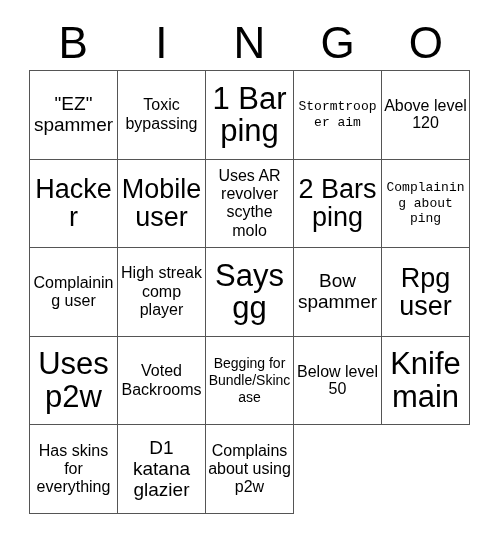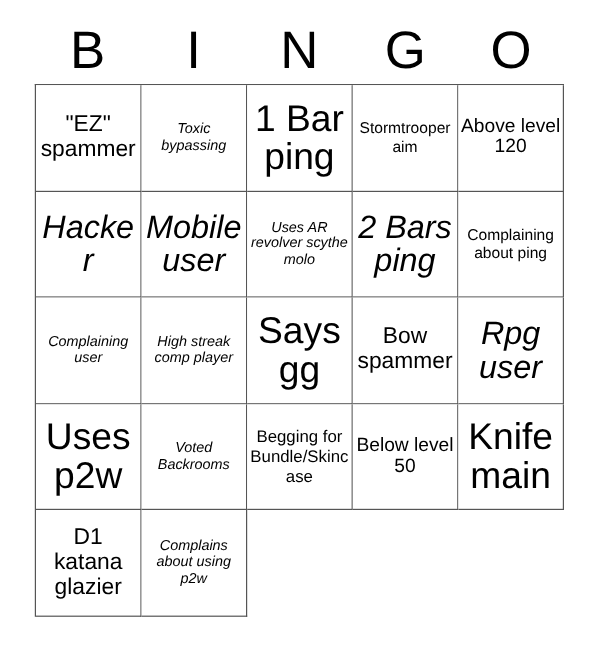--- a/index.html
+++ b/index.html
@@ -75,25 +75,25 @@
     display: block;
     width: 100%;
     line-height: 1.08;
     word-wrap: break-word;
     overflow-wrap: break-word;
     hyphens: none;
   }
 
   
   .fs-xxl .cell-text { font-size: 31px; line-height: 1.04; text-align: center; }
-  .fs-xl  .cell-text { font-size: 27px; line-height: 1.05; font-style: italic; }
+  .fs-xl  .cell-text { font-size: 27px; line-height: 1.05; }
   .fs-l   .cell-text { font-size: 16px; line-height: 1.06; }
   .fs-m   .cell-text { font-size: 19px; line-height: 1.10; }
-  .fs-s   .cell-text { font-size: 12px; line-height: 1.15; font-style: italic; }
-  .fs-xs  .cell-text { font-size: 13px; line-height: 1.18; }
+  .fs-s   .cell-text { font-size: 16px; line-height: 1.15; }
+  .fs-xs  .cell-text { font-size: 13px; line-height: 1.18; font-family: Liberation Mono, monospace; }
   .fs-xxs .cell-text { font-size: 14px; line-height: 1.20; }
 </style>
 </head>
 <body>
 
 <div id="card">
 
   <div id="header-row">
     <div class="header-letter">B</div>
     <div class="header-letter">I</div>
@@ -161,20 +161,23 @@
     <div class="cell fs-xxs">
         <span class="cell-text">Begging for Bundle/Skincase</span>
       </div>
 
     <div class="cell fs-l">
         <span class="cell-text">Below level 50</span>
       </div>
     <div class="cell fs-xxl">
         <span class="cell-text">Knife main</span>
       </div>
+    <div class="cell fs-s">
+        <span class="cell-text">Has skins for everything</span>
+      </div>
     <div class="cell fs-m">
         <span class="cell-text">D1 katana glazier</span>
       </div>
     <div class="cell fs-s">
         <span class="cell-text">Complains about using p2w</span>
       </div>
 
   </div>
 </div>
 

